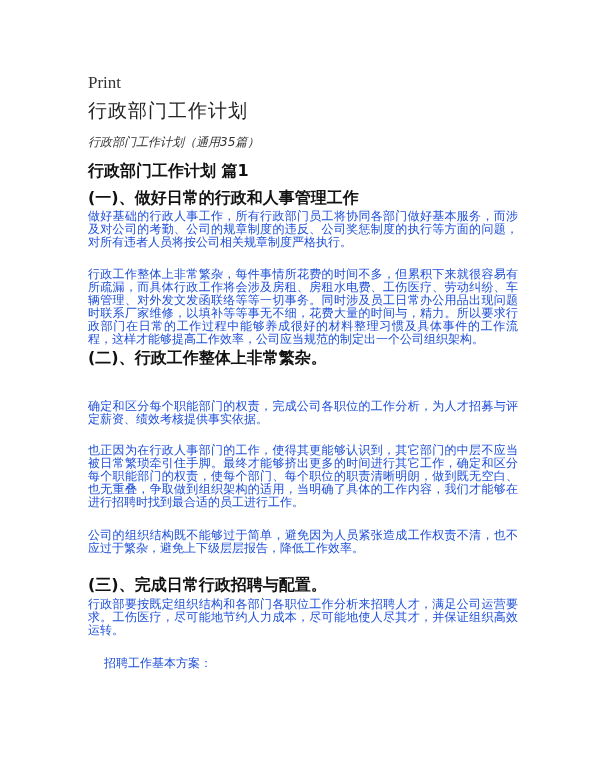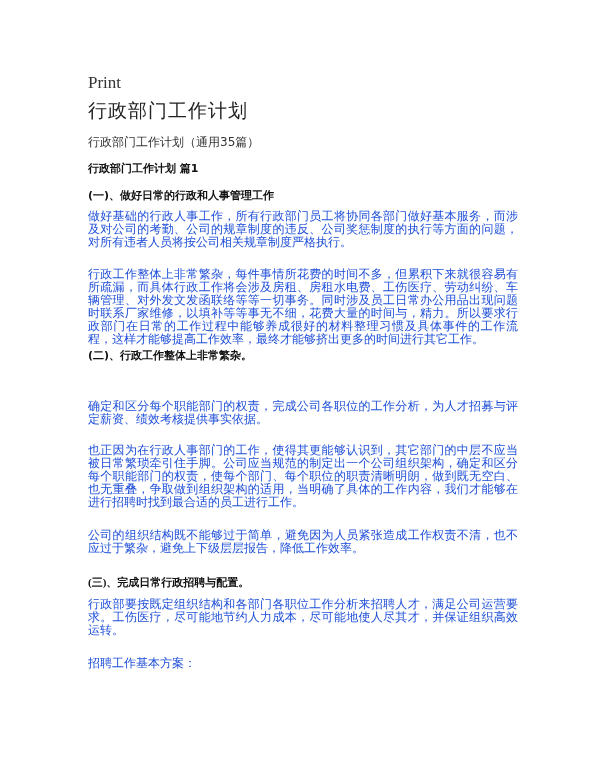--- a/index.html
+++ b/index.html
@@ -38,25 +38,26 @@
       font-size: 19px;
       color: #222;
       letter-spacing: 1px;
     }
     .subtitle {
       position: absolute;
       top: 134px;
       left: 0;
       font-size: 12px;
       color: #333;
+      font-style: italic;
     }
     .section-head {
       position: absolute;
       left: 0;
-      font-size: 11px;
+      font-size: 16px;
       font-weight: bold;
       color: #111;
       text-align: center;
     }
     .para {
       position: absolute;
       left: 0;
       width: 430px;
       font-size: 12px;
       line-height: 13px;
@@ -68,23 +69,23 @@
 <body>
 
 <div class="page">
   <div class="print-label">Print</div>
   <div class="doc-title">行政部门工作计划</div>
   <div class="subtitle">行政部门工作计划（通用35篇）</div>
   <div class="section-head" style="top:161px;">行政部门工作计划 篇1</div>
 
   <div class="section-head" style="top:188px;">(一)、做好日常的行政和人事管理工作</div>
   <div class="para" style="top:210px;">做好基础的行政人事工作，所有行政部门员工将协同各部门做好基本服务，而涉及对公司的考勤、公司的规章制度的违反、公司奖惩制度的执行等方面的问题，对所有违者人员将按公司相关规章制度严格执行。</div>
-  <div class="para" style="top:268px;">行政工作整体上非常繁杂，每件事情所花费的时间不多，但累积下来就很容易有所疏漏，而具体行政工作将会涉及房租、房租水电费、工伤医疗、劳动纠纷、车辆管理、对外发文发函联络等等一切事务。同时涉及员工日常办公用品出现问题时联系厂家维修，以填补等等事无不细，花费大量的时间与，精力。所以要求行政部门在日常的工作过程中能够养成很好的材料整理习惯及具体事件的工作流程，这样才能够提高工作效率，最终才能够挤出更多的时间进行其它工作。</div>
+  <div class="para" style="top:268px;">行政工作整体上非常繁杂，每件事情所花费的时间不多，但累积下来就很容易有所疏漏，而具体行政工作将会涉及房租、房租水电费、工伤医疗、劳动纠纷、车辆管理、对外发文发函联络等等一切事务。同时涉及员工日常办公用品出现问题时联系厂家维修，以填补等等事无不细，花费大量的时间与，精力。所以要求行政部门在日常的工作过程中能够养成很好的材料整理习惯及具体事件的工作流程，这样才能够提高工作效率，公司应当规范的制定出一个公司组织架构。</div>
 
   <div class="section-head" style="top:348px;">(二)、行政工作整体上非常繁杂。</div>
   <div class="para" style="top:400px;">确定和区分每个职能部门的权责，完成公司各职位的工作分析，为人才招募与评定薪资、绩效考核提供事实依据。</div>
-  <div class="para" style="top:444px;">也正因为在行政人事部门的工作，使得其更能够认识到，其它部门的中层不应当被日常繁琐牵引住手脚。公司应当规范的制定出一个公司组织架构，确定和区分每个职能部门的权责，使每个部门、每个职位的职责清晰明朗，做到既无空白、也无重叠，争取做到组织架构的适用，当明确了具体的工作内容，我们才能够在进行招聘时找到最合适的员工进行工作。</div>
+  <div class="para" style="top:444px;">也正因为在行政人事部门的工作，使得其更能够认识到，其它部门的中层不应当被日常繁琐牵引住手脚。最终才能够挤出更多的时间进行其它工作，确定和区分每个职能部门的权责，使每个部门、每个职位的职责清晰明朗，做到既无空白、也无重叠，争取做到组织架构的适用，当明确了具体的工作内容，我们才能够在进行招聘时找到最合适的员工进行工作。</div>
   <div class="para" style="top:529px;">公司的组织结构既不能够过于简单，避免因为人员紧张造成工作权责不清，也不应过于繁杂，避免上下级层层报告，降低工作效率。</div>
 
-  <div class="section-head" style="top:575px;font-family:Liberation Serif, serif;">(三)、完成日常行政招聘与配置。</div>
+  <div class="section-head" style="top:575px;">(三)、完成日常行政招聘与配置。</div>
   <div class="para" style="top:598px;">行政部要按既定组织结构和各部门各职位工作分析来招聘人才，满足公司运营要求。工伤医疗，尽可能地节约人力成本，尽可能地使人尽其才，并保证组织高效运转。</div>
-  <div class="para" style="top:657px;">招聘工作基本方案：</div>
+  <div class="para" style="top:657px;margin-left:16px;">招聘工作基本方案：</div>
 </div>
 
 </body></html>

